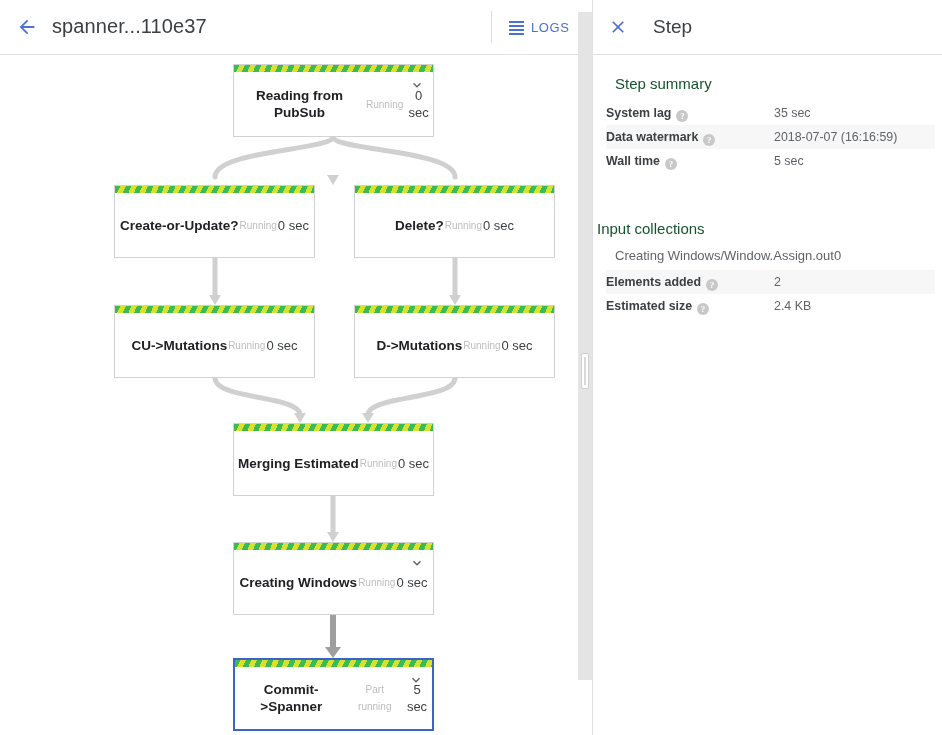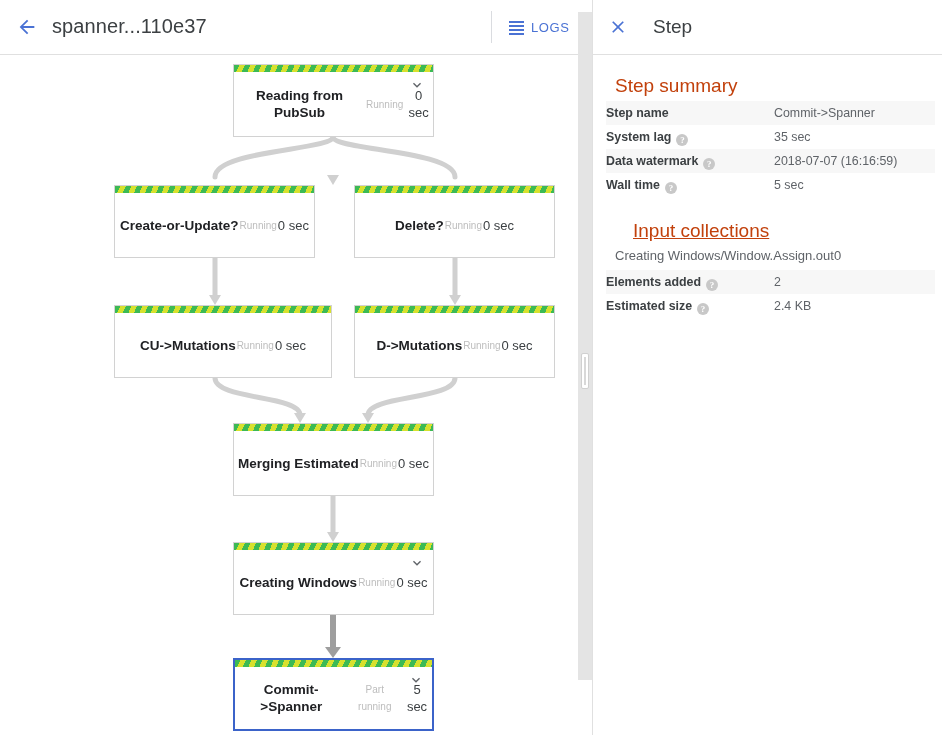--- a/index.html
+++ b/index.html
@@ -264,36 +264,35 @@
   .right-content {
     position: absolute;
     left: 0;
     top: 55px;
     width: 349px;
     height: 680px;
     overflow: hidden;
   }
 
   .section-title {
-    font-size: 19px;
-    color: #c2410c;
+    font-size: 15px;
+    color: #14532d;
     padding: 0;
     margin: 0;
     font-weight: normal;
   }
   .sect1 {
     position: absolute;
     left: 22px;
     top: 20px;
   }
   .sect2 {
     position: absolute;
-    left: 40px;
+    left: 4px;
     top: 165px;
-    text-decoration: underline;
   }
   .collection-name {
     position: absolute;
     left: 22px;
     top: 192px;
     font-size: 13px;
     color: #5f6368;
     line-height: 18px;
   }
 
@@ -429,21 +428,21 @@
 
       <div class="node" style="left:354px;top:130px;width:201px;height:73px;">
         <div class="node-stripe"></div>
         <div class="node-body">
           <div class="node-title">Delete?</div>
           <div class="node-state">Running</div>
           <div class="node-time">0 sec</div>
         </div>
       </div>
 
-      <div class="node" style="left:114px;top:250px;width:218px;height:73px;">
+      <div class="node" style="left:114px;top:250px;width:201px;height:73px;">
         <div class="node-stripe"></div>
         <div class="node-body">
           <div class="node-title">CU-&gt;Mutations</div>
           <div class="node-state">Running</div>
           <div class="node-time">0 sec</div>
         </div>
       </div>
 
       <div class="node" style="left:354px;top:250px;width:201px;height:73px;">
         <div class="node-stripe"></div>
@@ -509,24 +508,20 @@
       </div>
       <div class="right-title">Step</div>
     </div>
 
     <div class="right-content">
 
       <div class="section-title sect1">Step summary</div>
 
       <table class="kv t1">
         <tbody>
-          <tr class="shade">
-            <td class="k"><span>Step name</span></td>
-            <td class="v">Commit-&gt;Spanner</td>
-          </tr>
           <tr>
             <td class="k"><span>System lag</span><span class="help-icon">?</span></td>
             <td class="v">35 sec</td>
           </tr>
           <tr class="shade">
             <td class="k"><span>Data watermark</span><span class="help-icon">?</span></td>
             <td class="v">2018-07-07 (16:16:59)</td>
           </tr>
           <tr>
             <td class="k"><span>Wall time</span><span class="help-icon">?</span></td>

